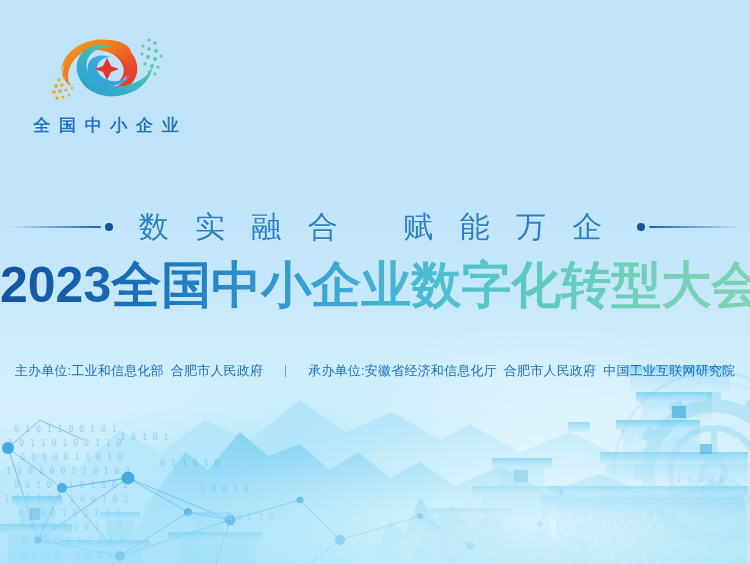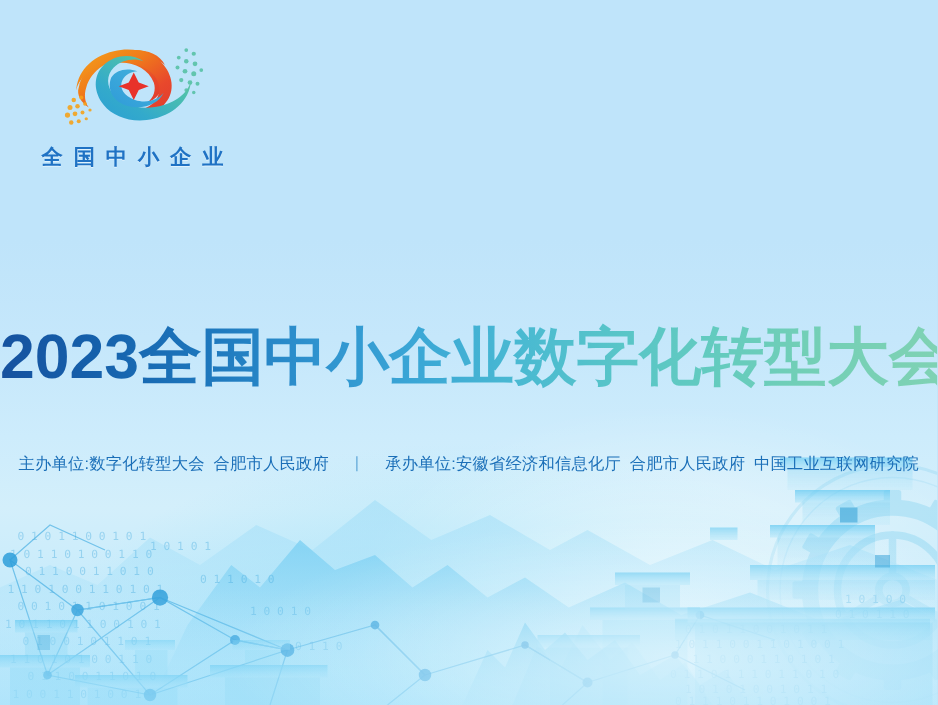--- a/index.html
+++ b/index.html
@@ -373,21 +373,36 @@
         <circle cx="113" cy="45" r="1.6"></circle>
         <circle cx="104" cy="50" r="1.5"></circle>
           <circle cx="110" cy="52" r="1.4"></circle>
       </g>
     </svg>
     <div class="logo-words">
       <div class="l1">全 国 中 小 企 业</div>
     </div>
   </div>
 
+  <div class="slogan-row">
+    <span class="deco-line left">
+      <span class="bar"></span>
+        <span class="dot"></span>
+    </span>
+    <span class="slogan">
+      <span>数 实 融 合</span>
+      <span class="gap"></span>
+      <span>赋 能 万 企</span>
+    </span>
+    <span class="deco-line right">
+      <span class="dot"></span>
+        <span class="bar"></span>
+    </span>
+  </div>
 
   <div class="main-title">2023全国中小企业数字化转型大会</div>
 
 
   <div class="organizers">
-    <span>主办单位:</span><span>数字化转型大会</span><span class="sp"></span><span>合肥市人民政府</span><span class="sep"></span><span>承办单位:</span><span>安徽省经济和信息化厅</span><span class="sp"></span><span>合肥市人民政府</span><span class="sp"></span><span>中国工业互联网研究院</span>
+    <span>主办单位:</span><span>工业和信息化部</span><span class="sp"></span><span>合肥市人民政府</span><span class="sep"></span><span>承办单位:</span><span>安徽省经济和信息化厅</span><span class="sp"></span><span>合肥市人民政府</span><span class="sp"></span><span>中国工业互联网研究院</span>
   </div>
 
 </div>
 
 </body></html>

